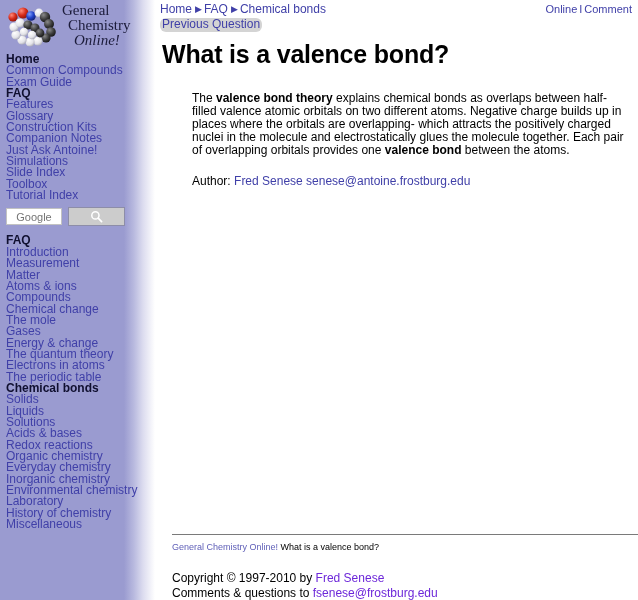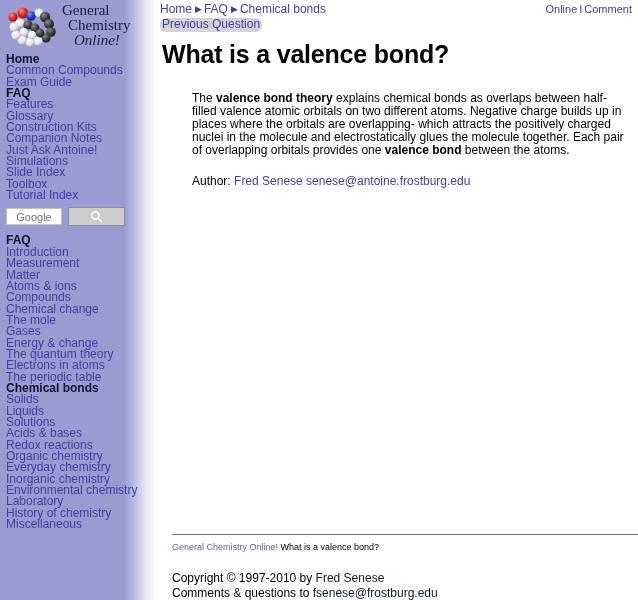--- a/index.html
+++ b/index.html
@@ -206,21 +206,21 @@
     line-height: 11px;
     color: #000000;
     margin-bottom: 18px;
   }
   #footer-path a { color: #6060b8; text-decoration: none; }
   #footer-copy {
     font-size: 12px;
     line-height: 14.5px;
     color: #000000;
   }
-  #footer-copy a { color: #0f172a; text-decoration: none; }
+  #footer-copy a { color: #6d28d9; text-decoration: none; }
   #footer-copy div { white-space: nowrap; }
 </style>
 </head>
 <body>
 
 <div id="sidebar">
 
   <div id="logo-block">
     <svg id="logo-molecule" viewBox="0 0 56 46">
       <defs>

